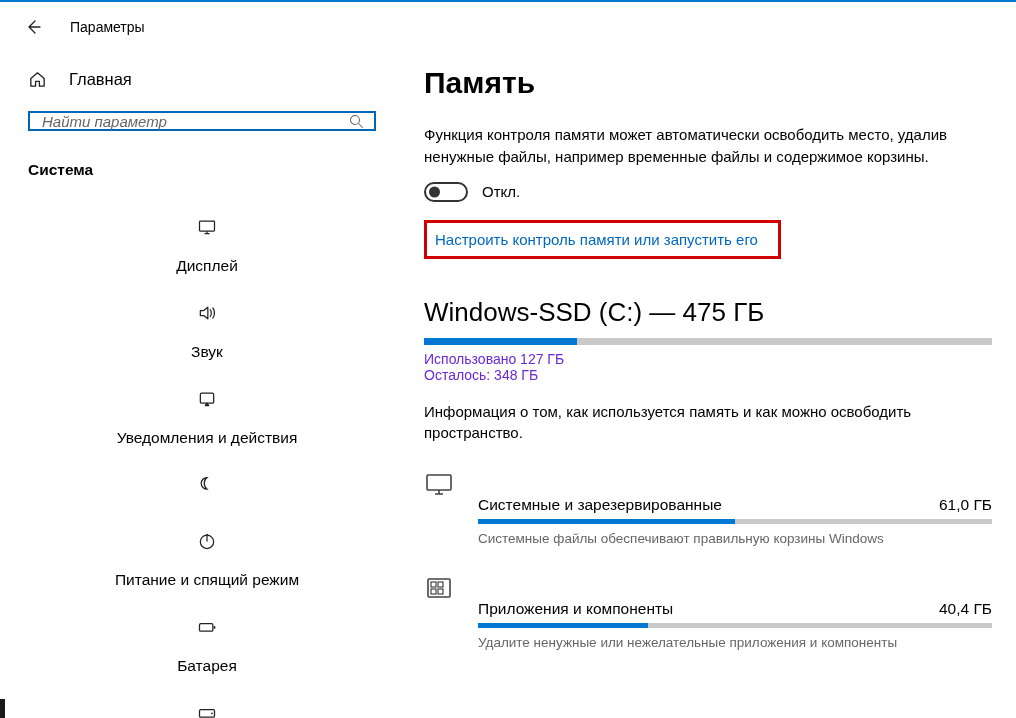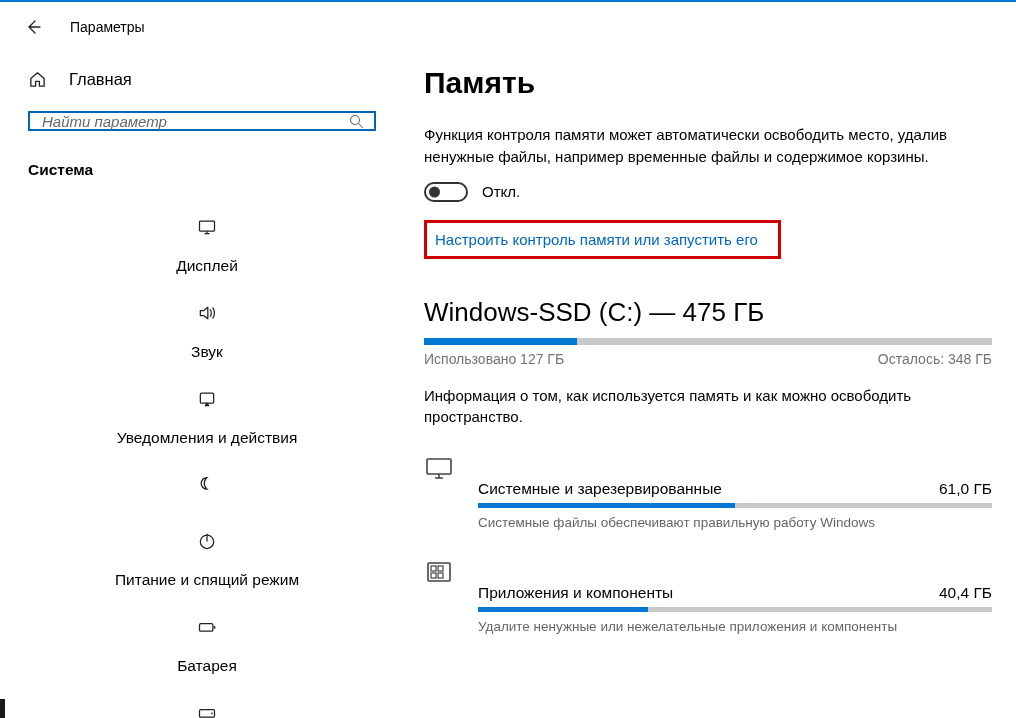--- a/index.html
+++ b/index.html
@@ -176,24 +176,25 @@
     position: relative;
     margin-bottom: 6px;
   }
   .bar .fill {
     position: absolute;
     left: 0; top: 0; bottom: 0;
     background: #0078d4;
   }
   .bar-labels {
     display: flex;
-    justify-content: space-between;
+    justify-content: flex-start;
     font-size: 14px;
-    color: #737373;
+    color: #6d28d9;
     margin-bottom: 18px;
+    flex-direction: column;
   }
   .drive-desc {
     font-size: 15px;
     line-height: 1.45;
     margin-bottom: 16px;
   }
   .category-row {
     display: flex;
     align-items: flex-start;
     gap: 24px;
@@ -380,21 +381,21 @@
             </svg>
           </span>
           <div class="cat-body">
             <div class="cat-head">
               <span>Системные и зарезервированные</span>
               <span>61,0 ГБ</span>
             </div>
             <div class="cat-bar">
               <div class="cat-fill" style="width:50%"></div>
             </div>
-            <div class="cat-sub">Системные файлы обеспечивают правильную работу Windows</div>
+            <div class="cat-sub">Системные файлы обеспечивают правильную корзины Windows</div>
           </div>
         </div>
         <div class="category-row">
           <span class="cat-icon">
             <svg width="28" height="22" viewBox="0 0 28 22">
               <rect x="3" y="2" width="22" height="18" rx="1" fill="none" stroke="#444" stroke-width="1.6"></rect>
               <rect x="6" y="5" width="5" height="5" fill="none" stroke="#444" stroke-width="1.2"></rect>
               <rect x="13" y="5" width="5" height="5" fill="none" stroke="#444" stroke-width="1.2"></rect>
               <rect x="6" y="12" width="5" height="5" fill="none" stroke="#444" stroke-width="1.2"></rect>
               <rect x="13" y="12" width="5" height="5" fill="none" stroke="#444" stroke-width="1.2"></rect>

